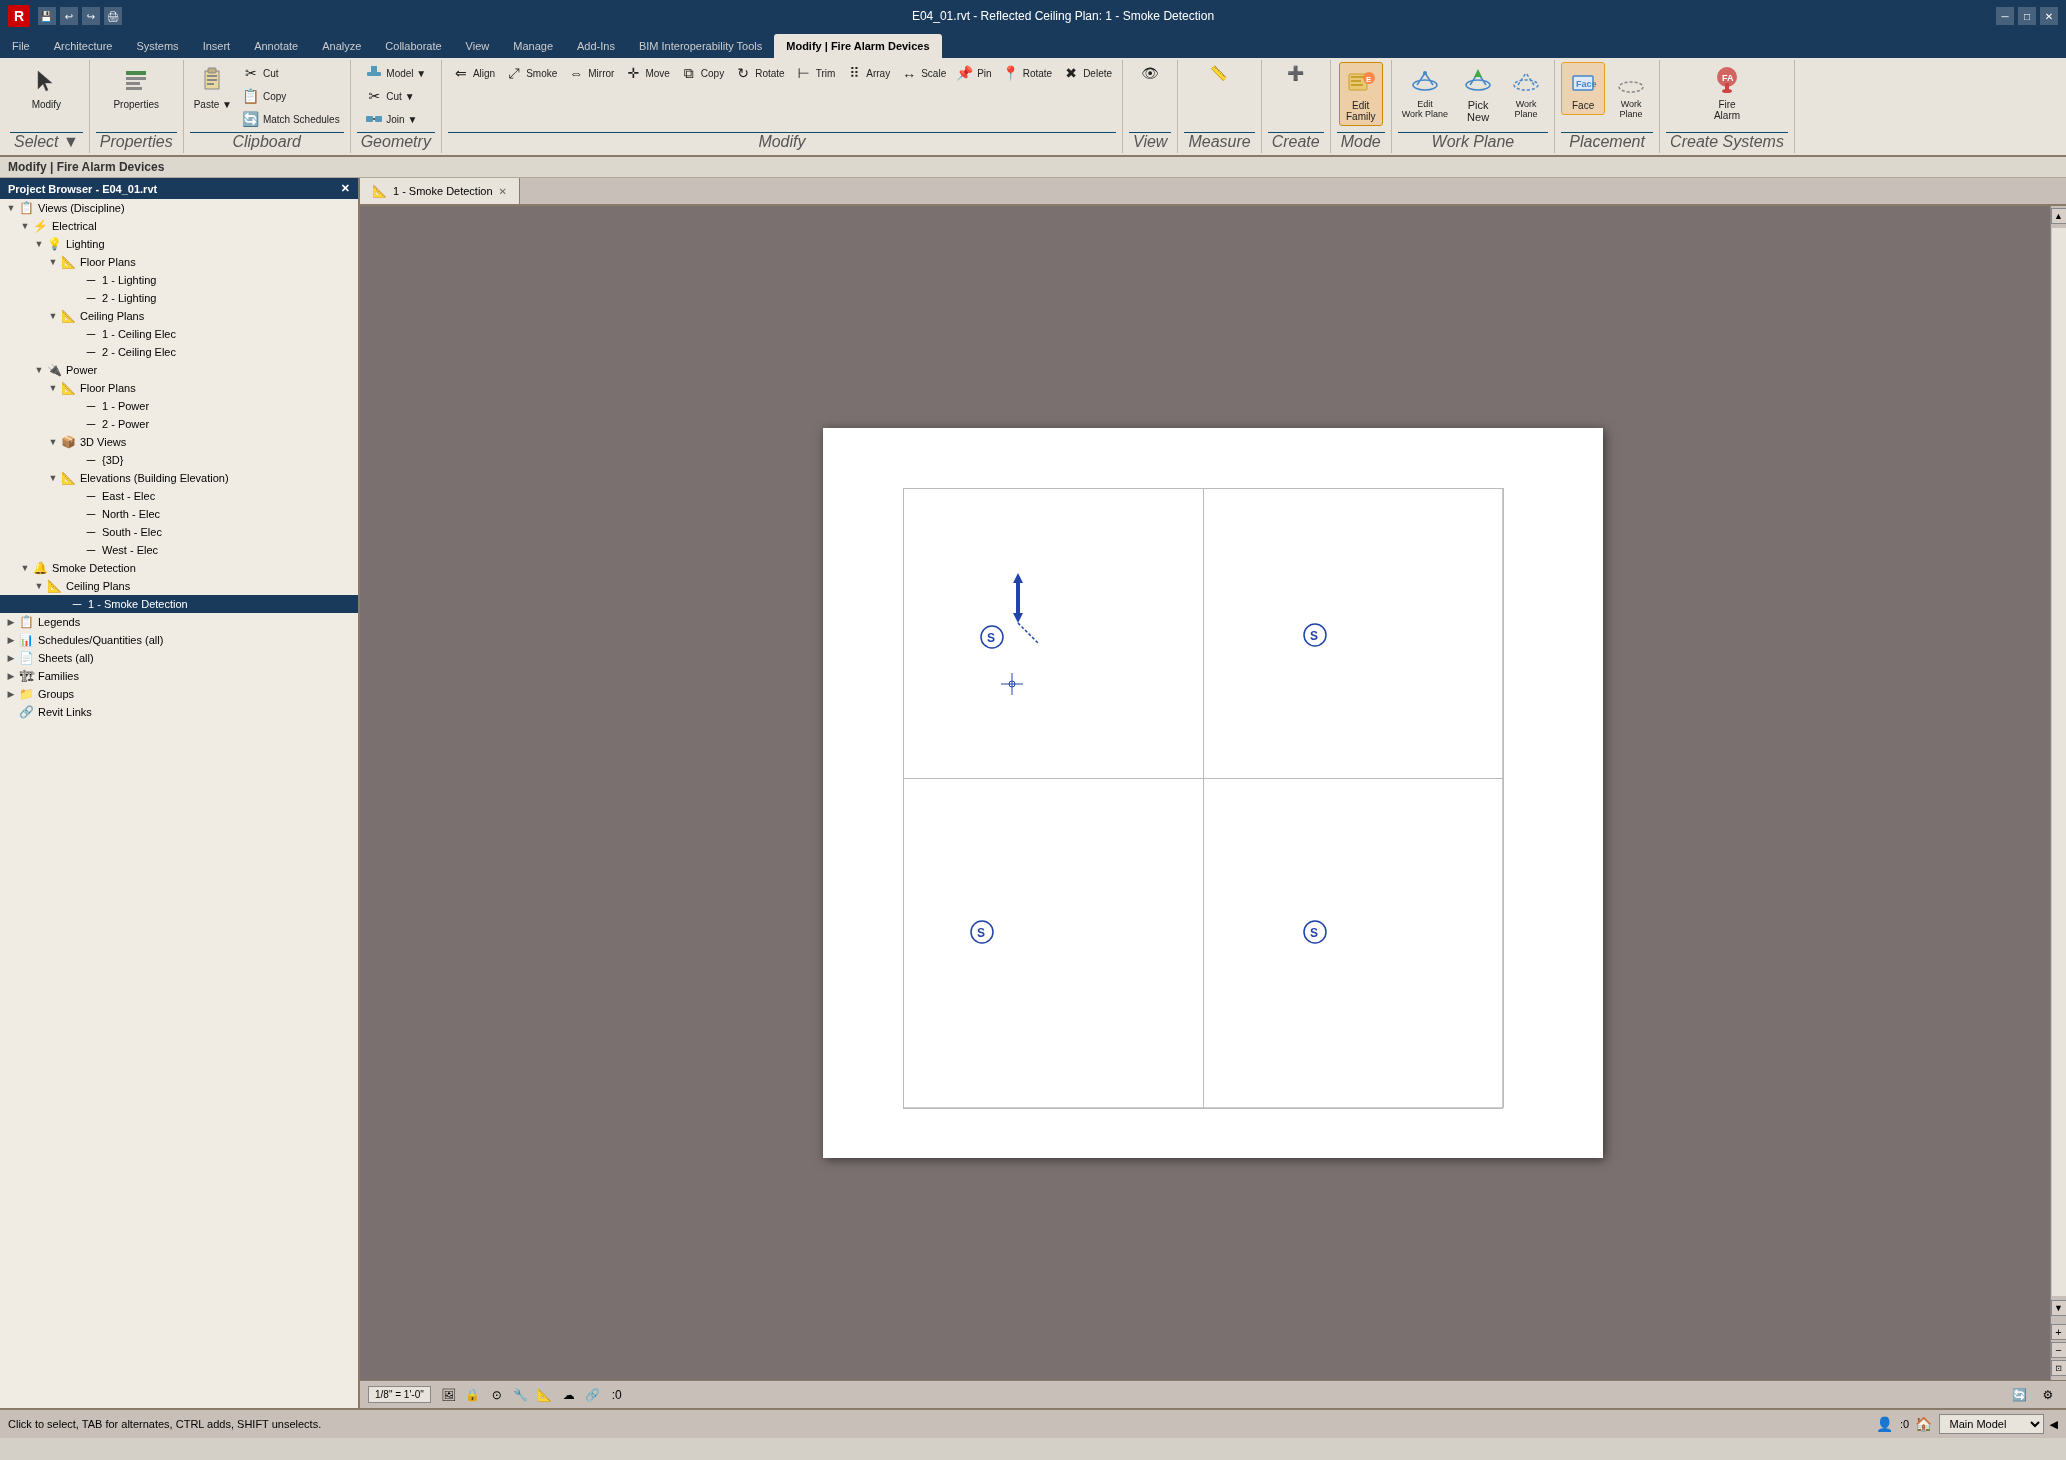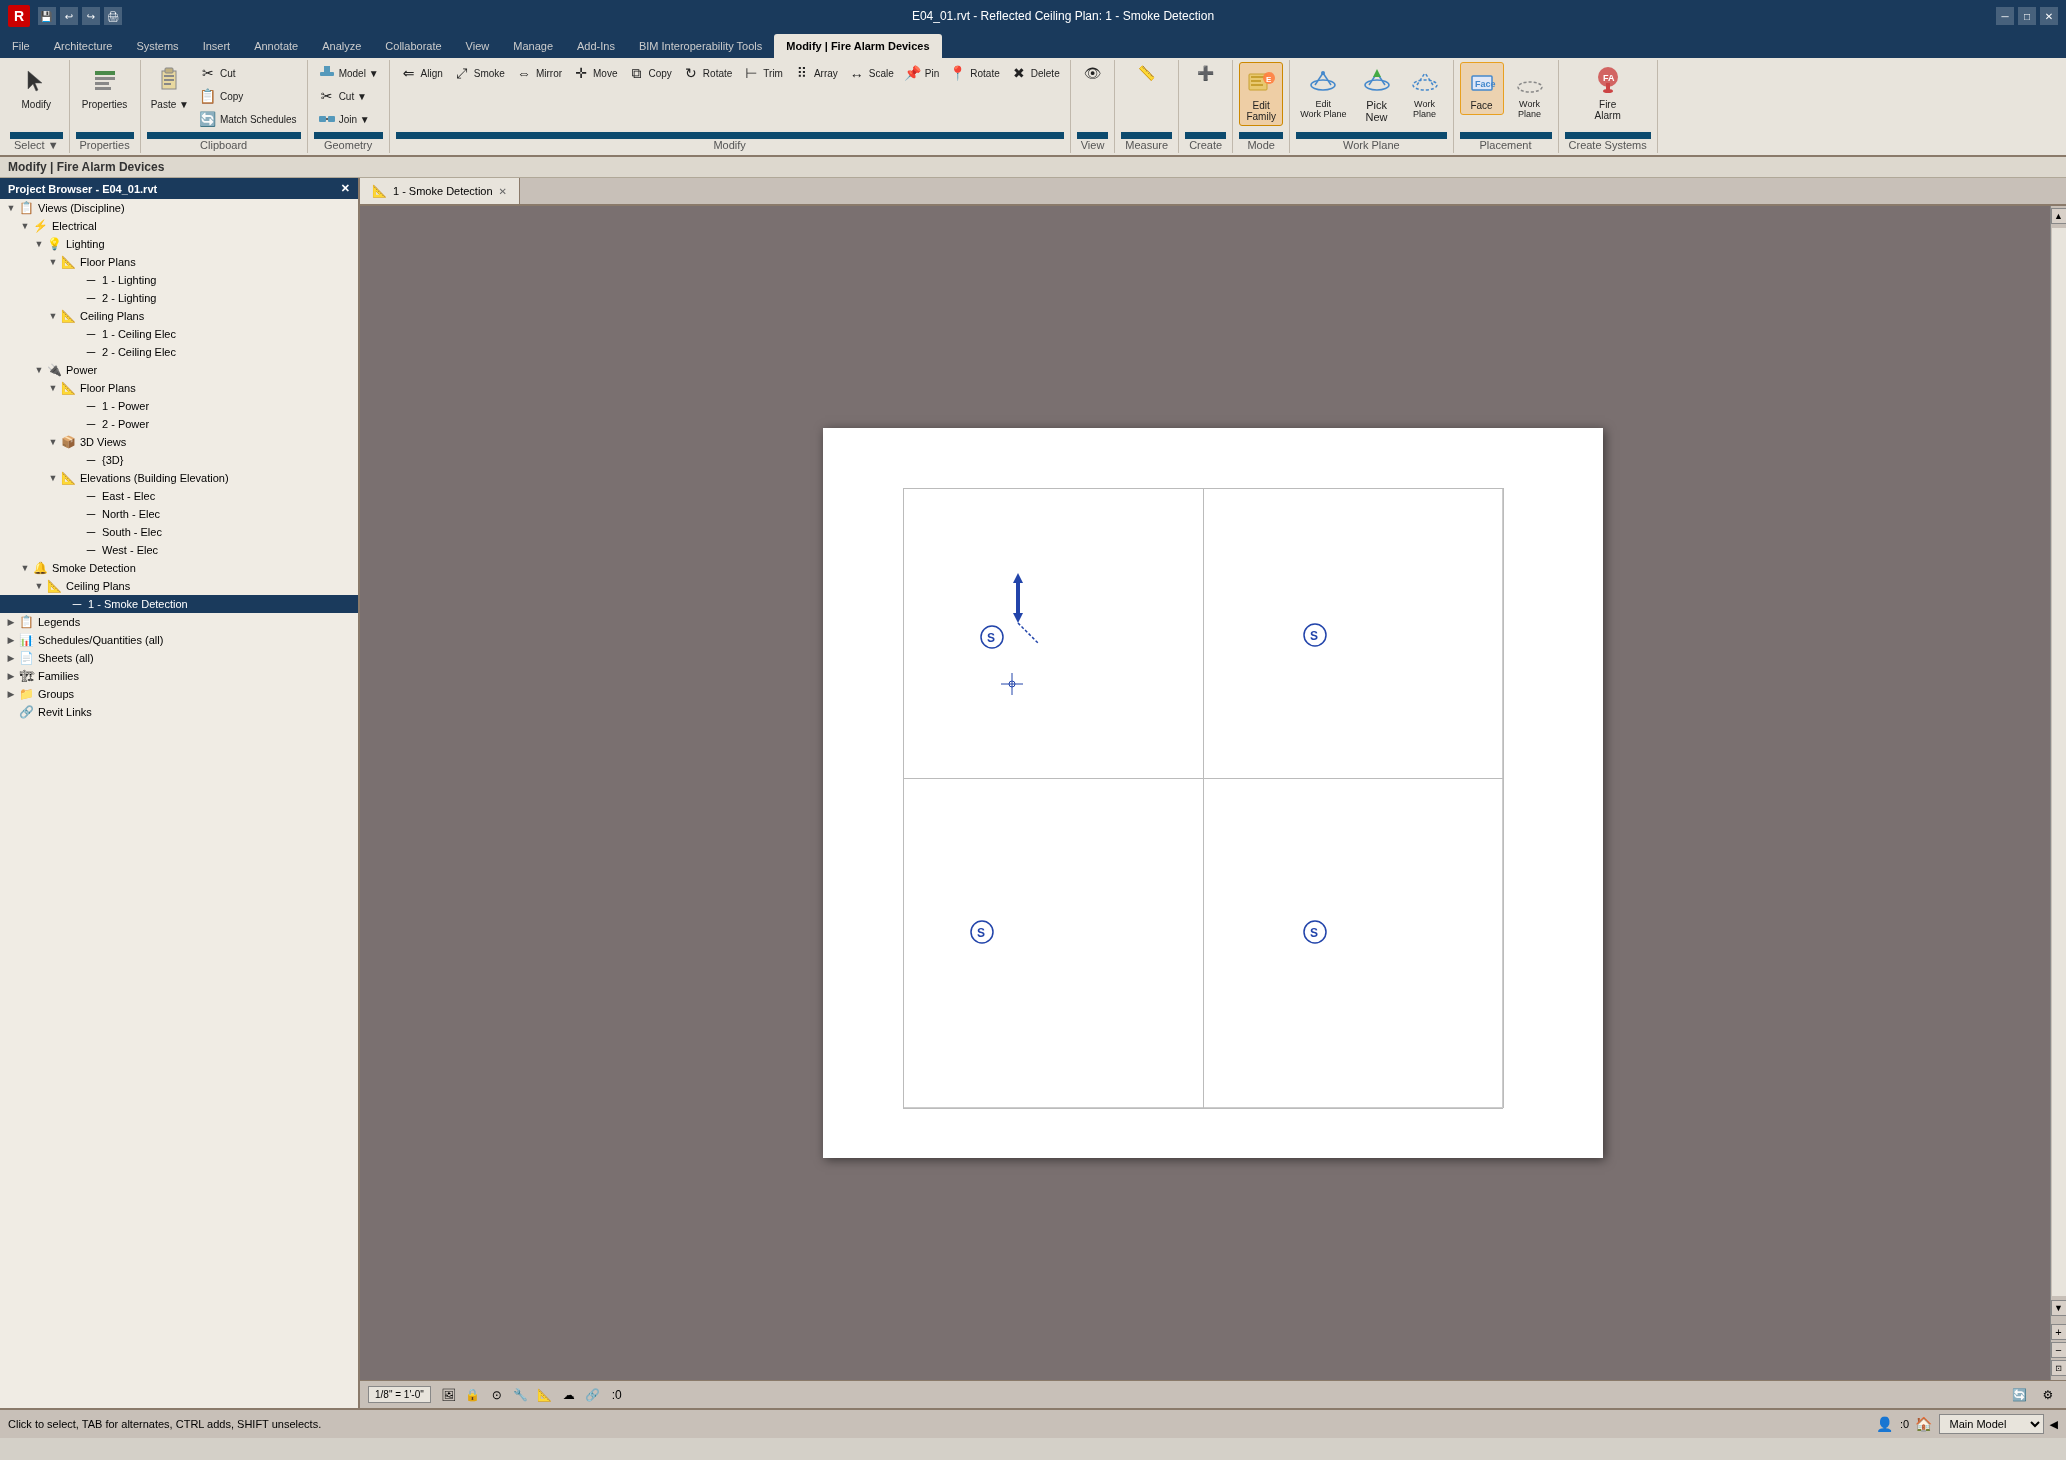--- a/index.html
+++ b/index.html
@@ -68,28 +68,29 @@
       padding: 2px 6px;
       min-width: fit-content;
     }
     .ribbon-group-content {
       display: flex;
       align-items: flex-start;
       gap: 2px;
       flex: 1;
     }
     .ribbon-group-label {
-      font-size: 11px;
+      font-size: 16px;
       color: #555;
       text-align: center;
       margin-top: 2px;
       padding: 0 4px;
-      border-top: 7px solid #0c4a6e;
+      border-top: 1px solid #0c4a6e;
       width: 100%;
       text-align: center;
+      font-style: italic;
     }
     .ribbon-btn {
       display: flex;
       flex-direction: column;
       align-items: center;
       justify-content: flex-start;
       cursor: pointer;
       padding: 3px 4px;
       border-radius: 3px;
       min-width: 44px;

